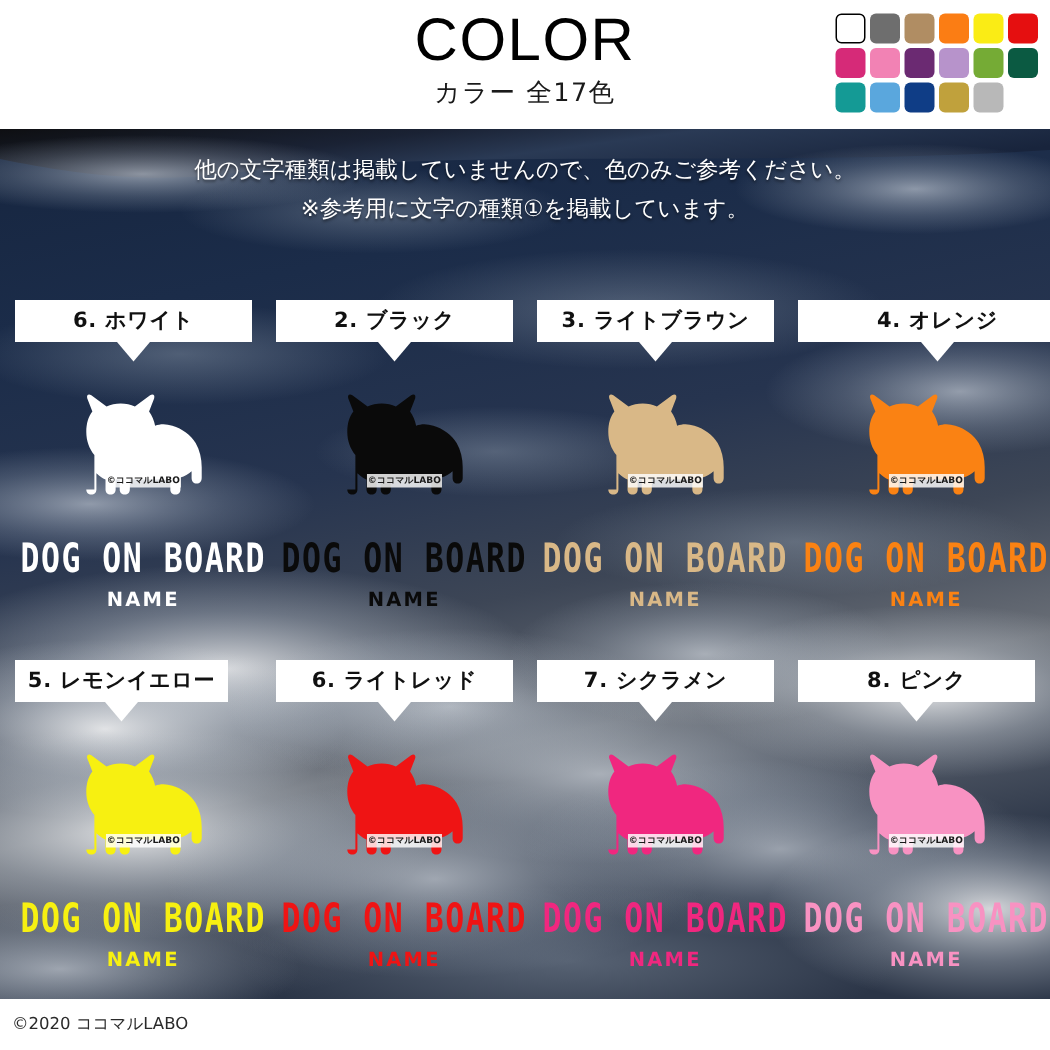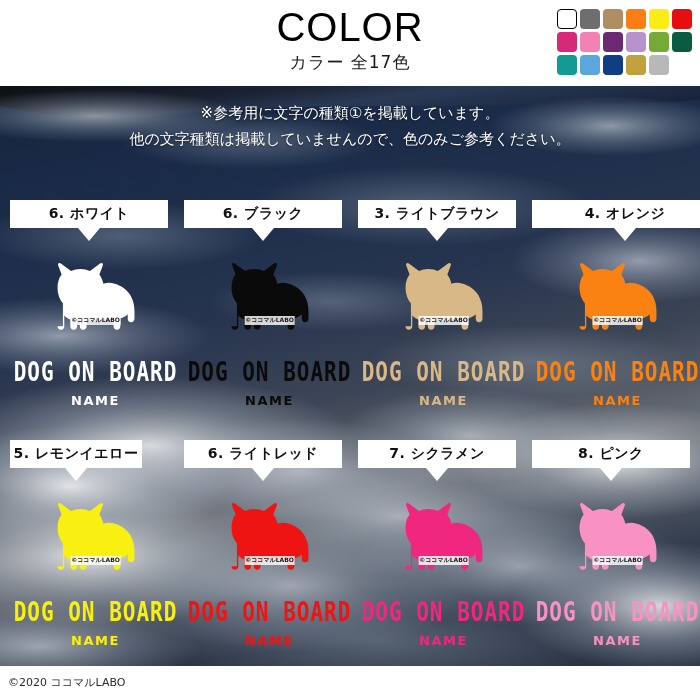--- a/index.html
+++ b/index.html
@@ -207,40 +207,40 @@
 
     <ellipse cx="90" cy="470" rx="200" ry="70" fill="url(#c1)"></ellipse>
     <ellipse cx="290" cy="500" rx="180" ry="66" fill="url(#c2)"></ellipse>
     <ellipse cx="520" cy="480" rx="170" ry="60" fill="url(#c2)"></ellipse>
     <ellipse cx="660" cy="520" rx="150" ry="64" fill="url(#c1)"></ellipse>
     <ellipse cx="380" cy="555" rx="220" ry="50" fill="url(#c3)"></ellipse>
     <ellipse cx="40" cy="560" rx="160" ry="44" fill="url(#c2)"></ellipse>
   </svg>
 
   <div class="note">
+    <div>他の文字種類は掲載していませんので、色のみご参考ください。</div>
     <div>※参考用に文字の種類①を掲載しています。</div>
-    <div>他の文字種類は掲載していませんので、色のみご参考ください。</div>
   </div>
 
   <div id="cells">
       <div class="callout" style="left: 10px; top: 114px; width: 158px;">
         <span>6. ホワイト</span>
       </div>
       <div class="cell" style="left: 8px; top: 162px;">
         <div class="dog-wrap">
           <svg class="dog-svg" width="108" height="100" viewBox="0 0 160 108">
             <path d="M31,96 L31,62 C26,56 23,48 23,39 C23,31 25,24 29,19 L24,6 C23,3 25,1 28,3 L43,14 C47,12 52,11 57,11 C62,11 67,12 71,14 L86,3 C89,1 91,3 90,6 L85,19 C88,23 90,28 91,33 C96,31 102,31 108,33 C118,36 126,42 131,50 C135,57 137,65 137,74 L137,84 C137,88 135,90 132,90 C129,90 127,88 127,84 L127,78 C124,81 120,83 116,84 L116,96 C116,99 114,101 111,101 C108,101 106,99 106,96 L106,86 L66,86 L66,96 C66,99 64,101 61,101 C58,101 56,99 56,96 L56,86 L52,86 L52,96 C52,99 50,101 47,101 C44,101 42,99 42,96 L42,86 C39,85 36,83 33,80 L33,96 C33,99 31,101 28,101 C25,101 23,99 23,96 Z" fill="#ffffff"></path>
           </svg>
           <div class="watermark">©ココマルLABO</div>
         </div>
         <div class="dob" style="color: rgb(255, 255, 255);">DOG ON BOARD</div>
         <div class="nm" style="color: rgb(255, 255, 255);">NAME</div>
       </div>
       <div class="callout" style="left: 184px; top: 114px; width: 158px;">
-        <span>6. ブラック</span>
+        <span>2. ブラック</span>
       </div>
       <div class="cell" style="left: 182px; top: 162px;">
         <div class="dog-wrap">
           <svg class="dog-svg" width="108" height="100" viewBox="0 0 160 108">
             <path d="M31,96 L31,62 C26,56 23,48 23,39 C23,31 25,24 29,19 L24,6 C23,3 25,1 28,3 L43,14 C47,12 52,11 57,11 C62,11 67,12 71,14 L86,3 C89,1 91,3 90,6 L85,19 C88,23 90,28 91,33 C96,31 102,31 108,33 C118,36 126,42 131,50 C135,57 137,65 137,74 L137,84 C137,88 135,90 132,90 C129,90 127,88 127,84 L127,78 C124,81 120,83 116,84 L116,96 C116,99 114,101 111,101 C108,101 106,99 106,96 L106,86 L66,86 L66,96 C66,99 64,101 61,101 C58,101 56,99 56,96 L56,86 L52,86 L52,96 C52,99 50,101 47,101 C44,101 42,99 42,96 L42,86 C39,85 36,83 33,80 L33,96 C33,99 31,101 28,101 C25,101 23,99 23,96 Z" fill="#0a0a0a"></path>
           </svg>
           <div class="watermark">©ココマルLABO</div>
         </div>
         <div class="dob" style="color: rgb(10, 10, 10);">DOG ON BOARD</div>
         <div class="nm" style="color: rgb(10, 10, 10);">NAME</div>
@@ -264,21 +264,21 @@
       <div class="cell" style="left: 530px; top: 162px;">
         <div class="dog-wrap">
           <svg class="dog-svg" width="108" height="100" viewBox="0 0 160 108">
             <path d="M31,96 L31,62 C26,56 23,48 23,39 C23,31 25,24 29,19 L24,6 C23,3 25,1 28,3 L43,14 C47,12 52,11 57,11 C62,11 67,12 71,14 L86,3 C89,1 91,3 90,6 L85,19 C88,23 90,28 91,33 C96,31 102,31 108,33 C118,36 126,42 131,50 C135,57 137,65 137,74 L137,84 C137,88 135,90 132,90 C129,90 127,88 127,84 L127,78 C124,81 120,83 116,84 L116,96 C116,99 114,101 111,101 C108,101 106,99 106,96 L106,86 L66,86 L66,96 C66,99 64,101 61,101 C58,101 56,99 56,96 L56,86 L52,86 L52,96 C52,99 50,101 47,101 C44,101 42,99 42,96 L42,86 C39,85 36,83 33,80 L33,96 C33,99 31,101 28,101 C25,101 23,99 23,96 Z" fill="#fa8213"></path>
           </svg>
           <div class="watermark">©ココマルLABO</div>
         </div>
         <div class="dob" style="color: rgb(250, 130, 19);">DOG ON BOARD</div>
         <div class="nm" style="color: rgb(250, 130, 19);">NAME</div>
       </div>
-      <div class="callout" style="left: 10px; top: 354px; width: 132px;">
+      <div class="callout" style="left: 10px; top: 354px; width: 142px;">
         <span>5. レモンイエロー</span>
       </div>
       <div class="cell" style="left: 8px; top: 402px;">
         <div class="dog-wrap">
           <svg class="dog-svg" width="108" height="100" viewBox="0 0 160 108">
             <path d="M31,96 L31,62 C26,56 23,48 23,39 C23,31 25,24 29,19 L24,6 C23,3 25,1 28,3 L43,14 C47,12 52,11 57,11 C62,11 67,12 71,14 L86,3 C89,1 91,3 90,6 L85,19 C88,23 90,28 91,33 C96,31 102,31 108,33 C118,36 126,42 131,50 C135,57 137,65 137,74 L137,84 C137,88 135,90 132,90 C129,90 127,88 127,84 L127,78 C124,81 120,83 116,84 L116,96 C116,99 114,101 111,101 C108,101 106,99 106,96 L106,86 L66,86 L66,96 C66,99 64,101 61,101 C58,101 56,99 56,96 L56,86 L52,86 L52,96 C52,99 50,101 47,101 C44,101 42,99 42,96 L42,86 C39,85 36,83 33,80 L33,96 C33,99 31,101 28,101 C25,101 23,99 23,96 Z" fill="#f7f011"></path>
           </svg>
           <div class="watermark">©ココマルLABO</div>
         </div>
         <div class="dob" style="color: rgb(247, 240, 17);">DOG ON BOARD</div>

